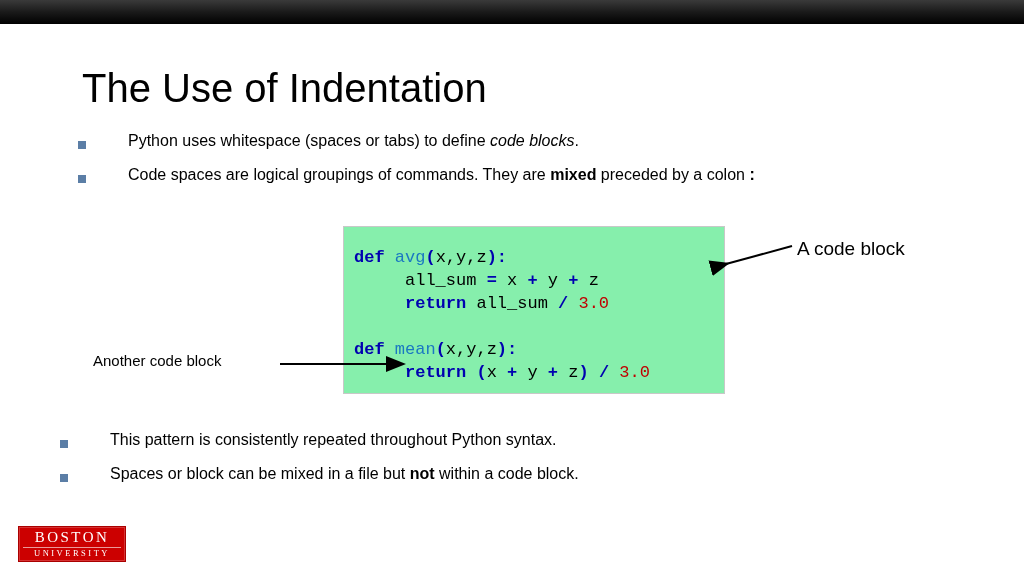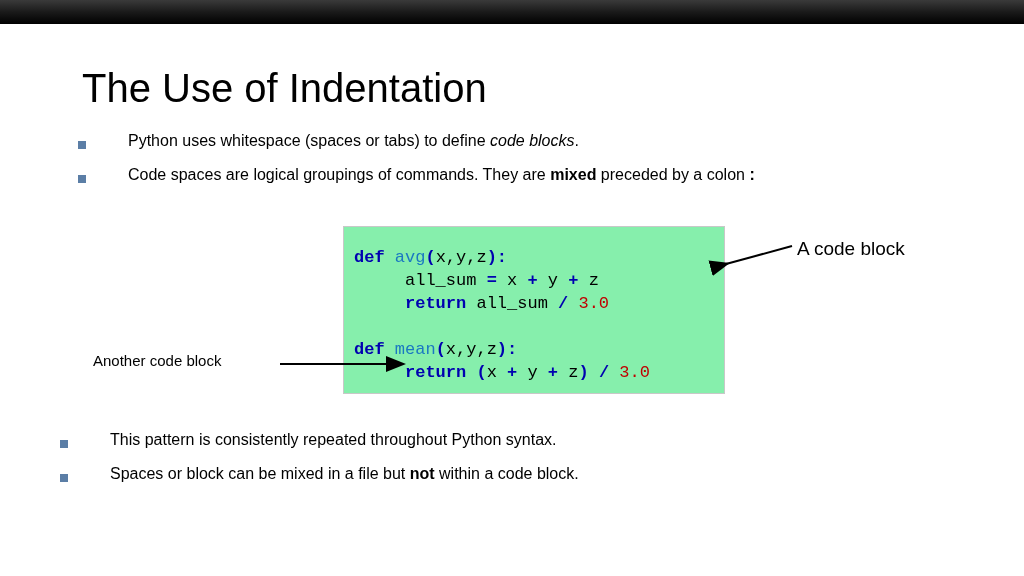--- a/index.html
+++ b/index.html
@@ -84,14 +84,18 @@
       <div class="txt">This pattern is consistently repeated throughout Python syntax.</div>
     </div>
     <div class="bullet">
       <div class="sq"></div>
       <div class="txt">
         <span>Spaces or block can be mixed in a file but </span><span class="bold">not</span><span> within a code block.</span>
       </div>
     </div>
   </div>
 
+  <div class="logo">
+    <div class="l1">BOSTON</div>
+    <div class="l2">UNIVERSITY</div>
+  </div>
 
 </div>
 
 </body></html>

